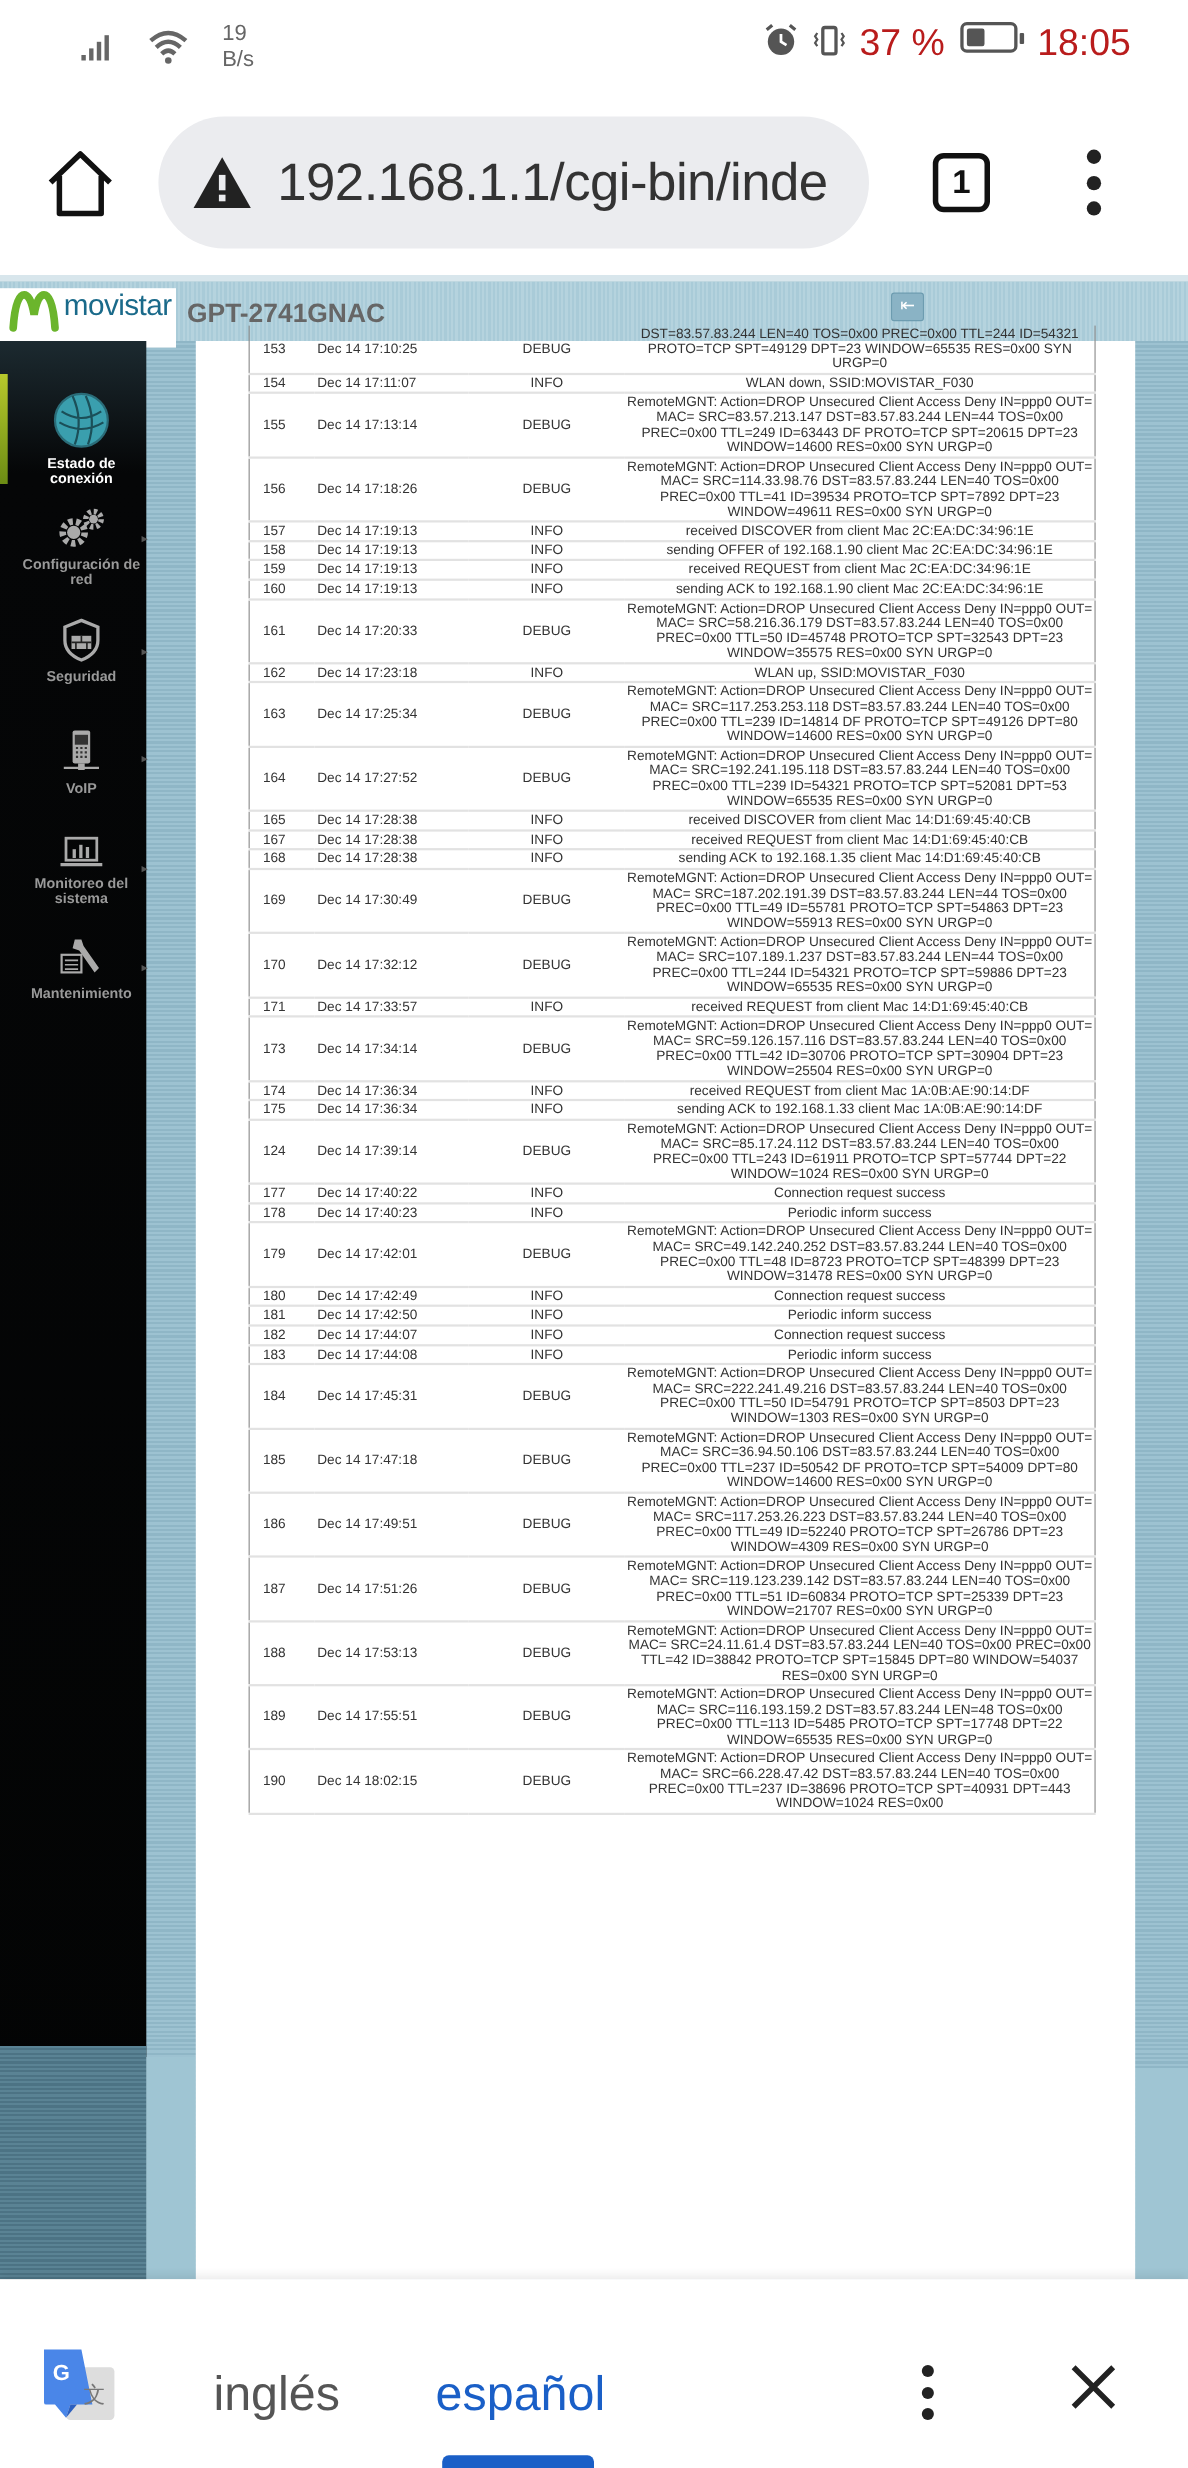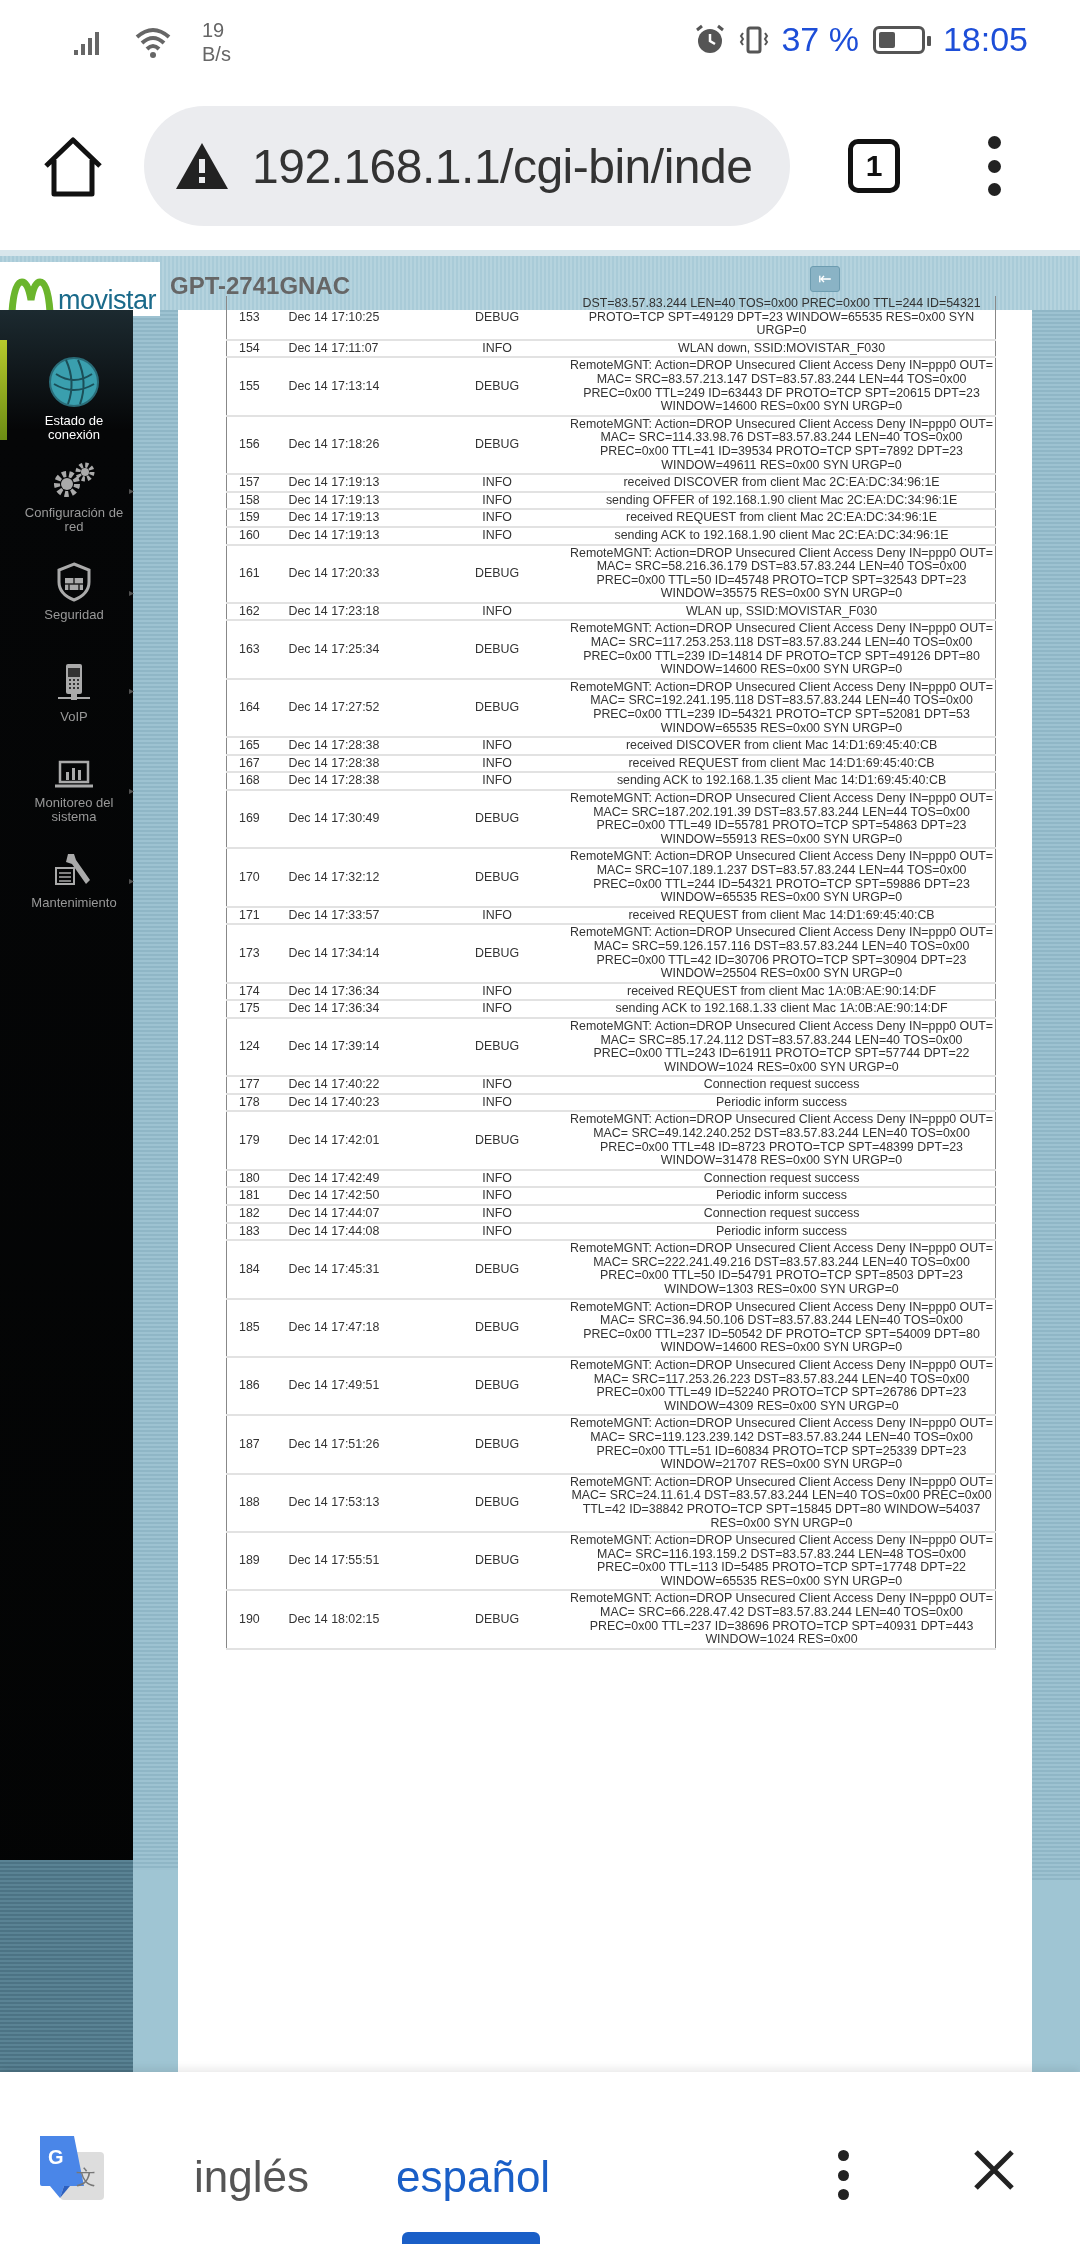--- a/index.html
+++ b/index.html
@@ -1,41 +1,41 @@
 <!DOCTYPE html>
 <html><head>
 <meta charset="utf-8">
 <style>
 *{box-sizing:border-box;margin:0;padding:0}
 body{width:1080px;height:2244px;overflow:hidden;background:#fff;font-family:"Liberation Sans",sans-serif;position:relative}
 .statusbar{position:absolute;left:0;top:0;width:1080px;height:84px;background:#fff;color:#555}
 .sb-left{position:absolute;left:72px;top:18px;display:flex;align-items:center;gap:25px}
 .sb-speed{font-size:20px;line-height:24px;color:#666;margin-left:4px}
-.sb-right{position:absolute;right:52px;top:20px;display:flex;align-items:center;gap:10px;font-size:34px;color:#1d4ed8}
+.sb-right{position:absolute;right:52px;top:20px;display:flex;gap:10px;font-size:34px;color:#b91c1c}
 .battery{width:52px;height:28px;border:3px solid #555;border-radius:6px;position:relative;margin-left:4px}
 .battery .fill{position:absolute;left:3px;top:3px;bottom:3px;width:16px;background:#555;border-radius:2px}
 .battery:after{content:"";position:absolute;right:-9px;top:7px;width:4px;height:10px;background:#555;border-radius:1px}
 .toolbar{position:absolute;left:0;top:84px;width:1004px;height:166px;background:#fff}
 .home-btn{position:absolute;left:40px;top:50px;width:66px;height:66px}
 .urlbar{position:absolute;left:144px;top:22px;width:646px;height:120px;background:#ebecef;border-radius:60px;display:flex;align-items:center;overflow:hidden}
 .warn{margin-left:30px;width:56px;height:50px}
 .urltext{font-size:48px;color:#333;margin-left:22px;white-space:nowrap;letter-spacing:-0.5px}
 .tabs-btn{position:absolute;left:848px;top:55px;width:52px;height:54px;border:5px solid #111;border-radius:10px;font-size:30px;font-weight:bold;display:flex;align-items:center;justify-content:center;color:#111}
 .menu-btn{position:absolute;left:980px;top:52px;width:28px;height:60px;display:flex;flex-direction:column;justify-content:space-between;align-items:center}
 .menu-btn span{width:13px;height:13px;background:#222;border-radius:50%}
 .page{position:absolute;left:0;top:250px;width:1080px;height:1822px;overflow:hidden;background:repeating-linear-gradient(0deg,#8fb6c6 0 2px,#9dc2d1 2px 4px)}
 .page-header{position:absolute;left:0;top:0;width:1080px;height:60px;background:repeating-linear-gradient(90deg,#a9cbd8 0 2px,#b5d3de 2px 4px);border-top:6px solid #d8e6ec}
-.logo{position:absolute;left:0;top:6px;width:160px;height:54px;background:#fff;display:flex;align-items:flex-end;padding-left:8px}
+.logo{position:absolute;left:0;top:6px;width:160px;height:54px;background:#fff;display:flex;align-items:flex-start;padding-left:8px}
 .logo-m{width:46px;height:40px}
 .logo-text{font-size:27px;color:#1a6a8a;margin-left:4px;letter-spacing:-0.5px}
 .model{position:absolute;left:170px;top:16px;font-size:24px;font-weight:bold;color:#666}
 .logout{position:absolute;left:810px;top:10px;width:30px;height:26px;background:#8ab3c5;border:1px solid #6d9cb0;border-radius:3px;color:#fff;font-size:16px;text-align:center;line-height:24px}
 .sidebar{position:absolute;left:0;top:60px;width:133px;height:1766px;background:linear-gradient(180deg,#1c2a30 0,#050607 120px,#030404 100%)}
 .sb-accent{position:absolute;left:0;top:30px;width:7px;height:100px;background:linear-gradient(180deg,#b7c92c,#6c8c14)}
-.nav-item{position:absolute;left:0;width:148px;text-align:center;color:#999;font-size:13px;font-weight:normal;line-height:14px}
+.nav-item{position:absolute;left:0;width:148px;text-align:center;color:#999;font-size:13px;font-weight:bold;line-height:14px}
 .nav-item.active{color:#fff}
 .nav-icon{display:block;margin:0 auto 6px}
 .nav-arrow{position:absolute;right:14px;top:24px;color:#555;font-size:10px}
 .side-bottom{position:absolute;left:0;top:1610px;width:133px;height:220px;background:repeating-linear-gradient(0deg,#4c7384 0 2px,#5a8394 2px 4px)}
 .side-strip{position:absolute;left:133px;top:1620px;width:45px;height:210px;background:#9fc5d3}
 .right-strip{position:absolute;left:1032px;top:1630px;width:48px;height:200px;background:#9fc5d3}
 .content{position:absolute;left:178px;top:60px;width:854px;height:1780px;background:#fff}
 .log-table{position:absolute;left:48px;top:-14px;width:770px;border-collapse:collapse;font-family:"Liberation Sans",sans-serif;font-size:12.4px;color:#333;border-left:1px solid #888;border-right:1px solid #888}
 .log-table td{border-bottom:2px solid #e2e2e2;vertical-align:middle;padding:1px 2px;line-height:13.6px}
 .c-no{width:60px;padding-left:12px !important}

